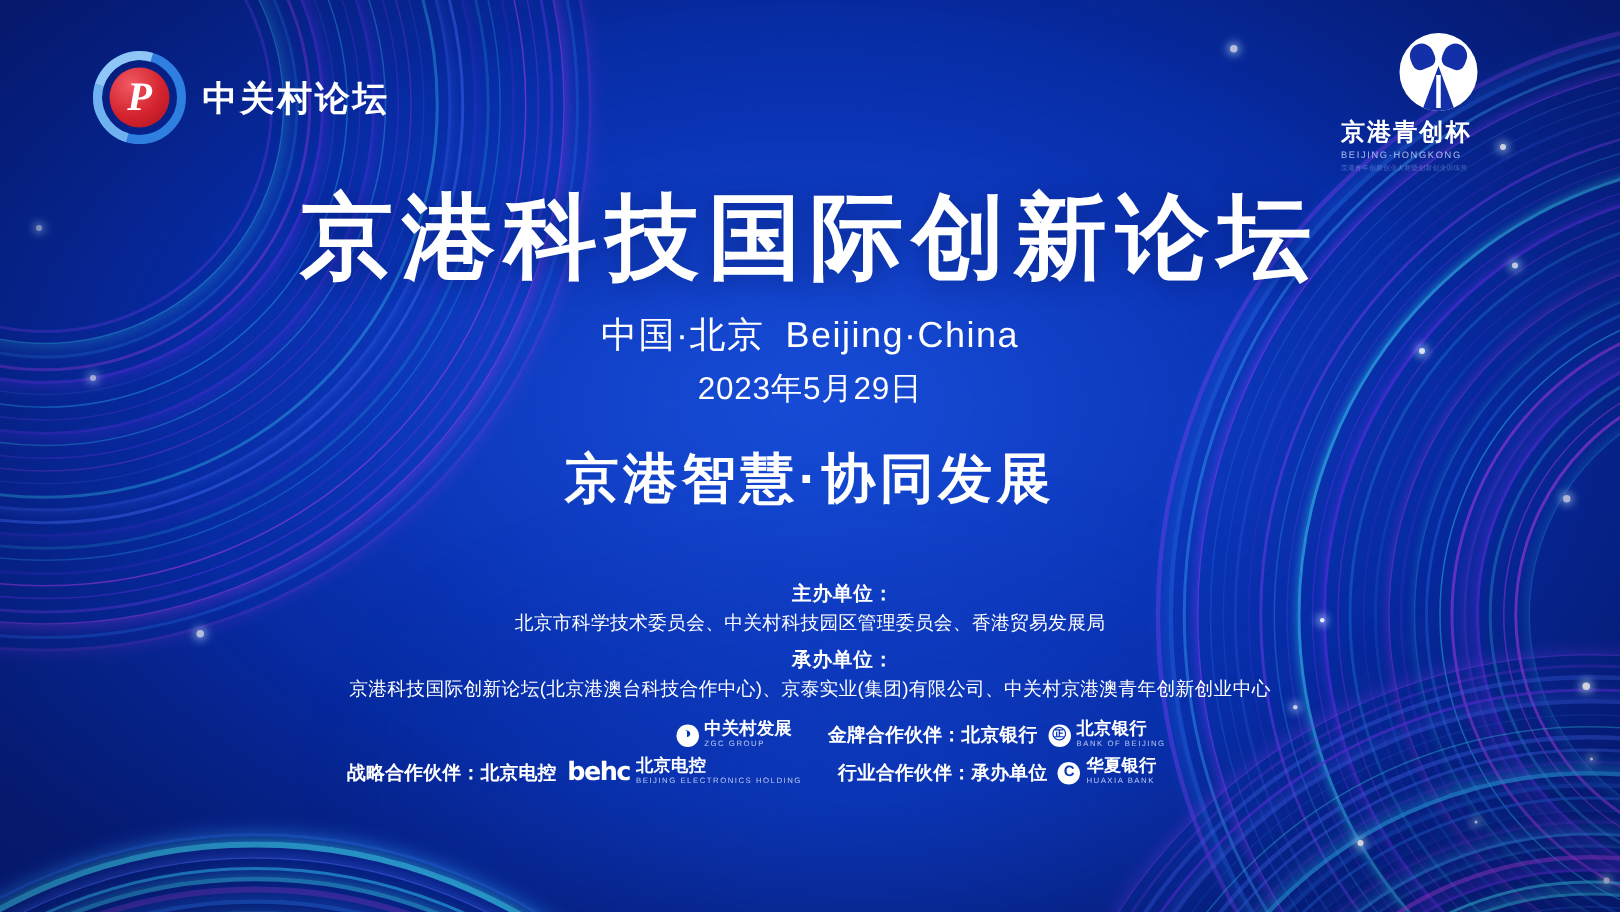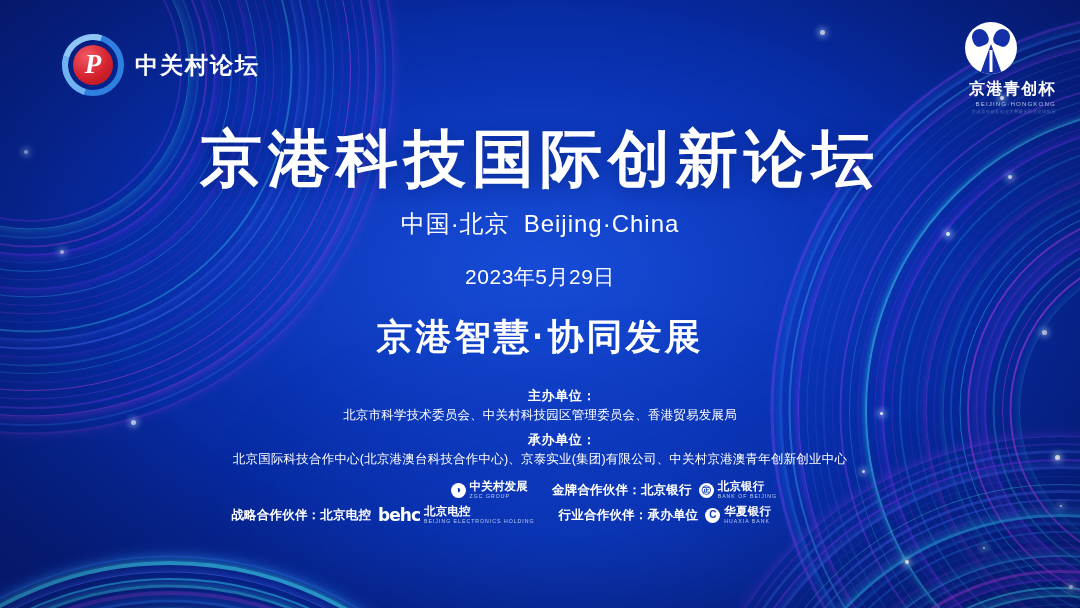--- a/index.html
+++ b/index.html
@@ -168,24 +168,24 @@
     font-weight: bold;
     letter-spacing: 2.6px;
     line-height: 1.2;
     margin-top: 2px;
     white-space: nowrap;
   }
 
   
   .hk-logo {
     position: absolute;
-    right: 24px;
+    right: 56px;
     top: 22px;
     width: 130px;
-    text-align: right;
+    text-align: left;
   }
   .hk-mark {
     width: 52px; height: 52px;
     margin: 0 auto 6px;
     border-radius: 50%;
     background: #ffffff;
     position: relative;
     overflow: hidden;
   }
   .hk-mark .bauhinia-l,
@@ -252,21 +252,21 @@
   }
   .loc-line {
     margin-top: 16px;
     color: #ffffff;
     font-size: 24px;
     letter-spacing: 1px;
     line-height: 1.25;
   }
   .loc-line .en-part { margin-left: 14px; }
   .date-line {
-    margin-top: 24px;
+    margin-top: 6px;
     color: #ffffff;
     font-size: 21px;
     letter-spacing: .5px;
   }
   .theme-line {
     margin-top: 22px;
     color: #ffffff;
     font-size: 36px;
     font-weight: bold;
     letter-spacing: 3px;
@@ -522,21 +522,21 @@
         <span>中国·北京</span><span class="en-part">Beijing·China</span>
       </div>
       <div class="date-line">2023年5月29日</div>
       <div class="theme-line">京港智慧·协同发展</div>
     </div>
 
     <div class="orgs">
       <div class="org-head">主办单位：</div>
       <div class="org-body">北京市科学技术委员会、中关村科技园区管理委员会、香港贸易发展局</div>
       <div class="org-head">承办单位：</div>
-      <div class="org-body">北京国际科技合作中心(北京港澳台科技合作中心)、京泰实业(集团)有限公司、中关村京港澳青年创新创业中心</div>
+      <div class="org-body">京港科技国际创新论坛(北京港澳台科技合作中心)、京泰实业(集团)有限公司、中关村京港澳青年创新创业中心</div>
     </div>
 
     <div class="partners">
 
       <div class="p-row">
         <div class="p-cell left">
           <span class="p-logo">
             <span class="badge">◑</span>
             <span class="lname">
               <span class="lcn">中关村发展</span>

